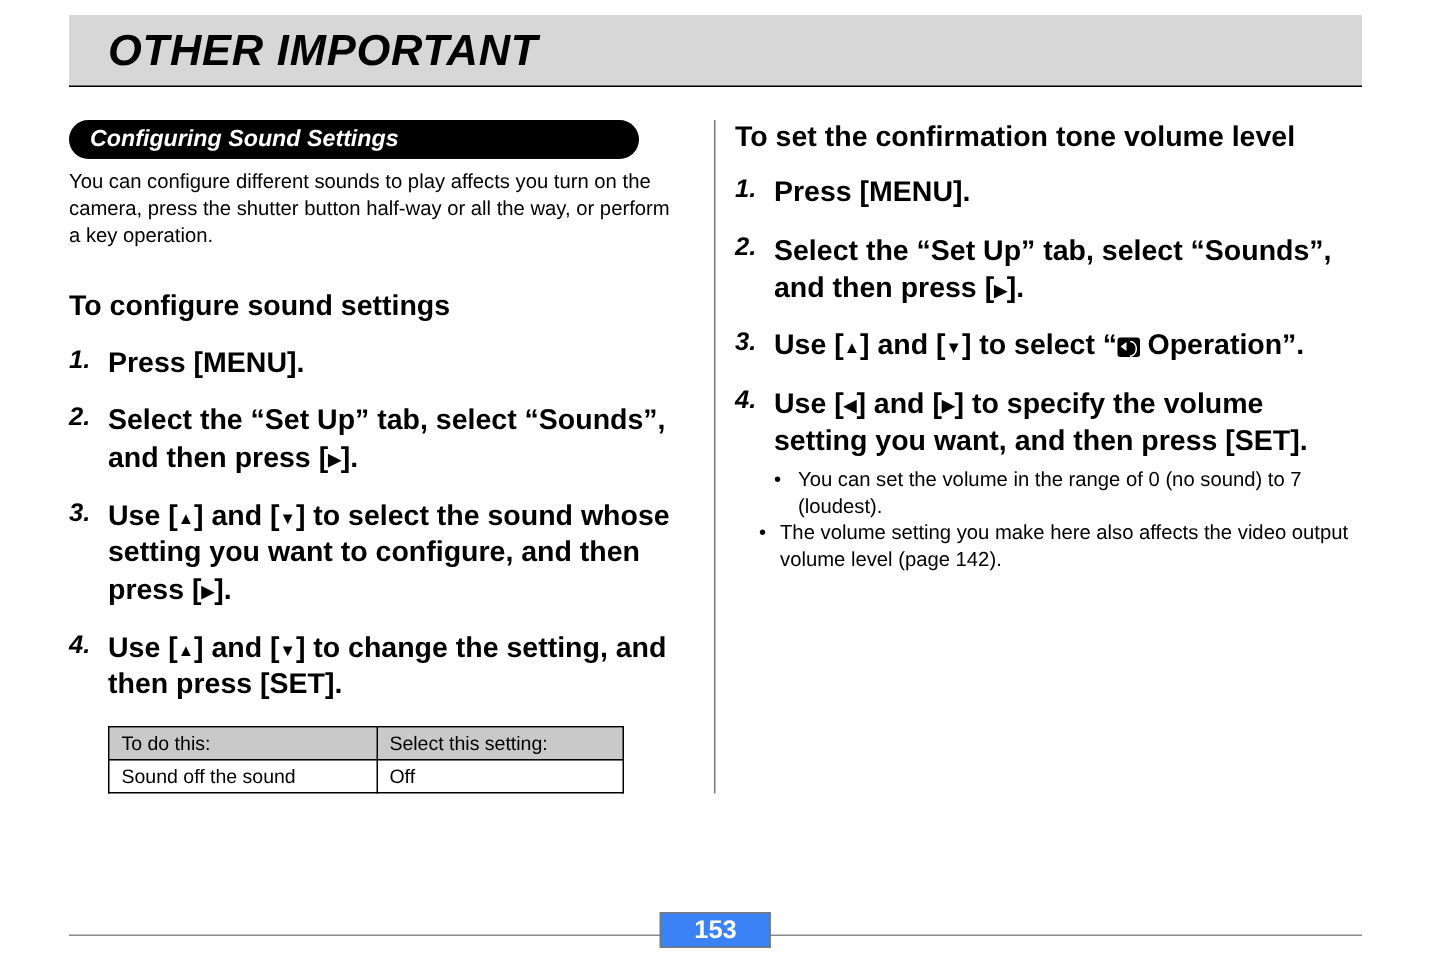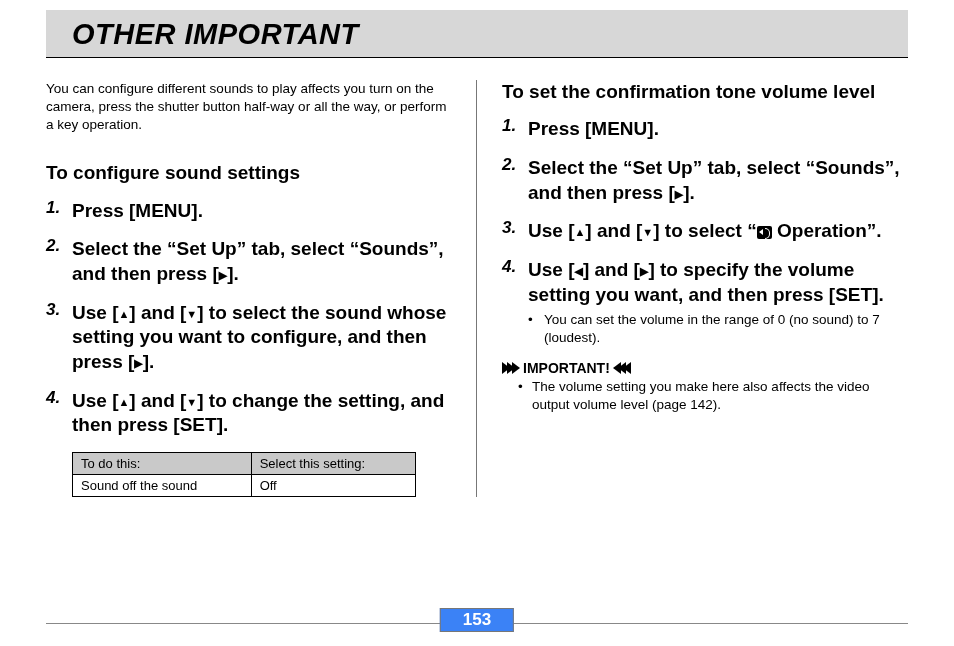--- a/index.html
+++ b/index.html
@@ -25,21 +25,21 @@
   .title-text {
     font-size: 29px;
     font-weight: 900;
     letter-spacing: .5px;
     font-style: italic;
     font-family: Arial, Helvetica, sans-serif;
   }
   .columns { display: flex; gap: 0; margin-top: 22px; }
   .col { width: 430px; }
   .col-left { padding-right: 20px; }
-  .col-right { padding-left: 25px; border-left: 1px solid #777; }
+  .col-right { padding-left: 13px; border-left: 1px solid #777; }
   .section-pill {
     background: #000;
     color: #fff;
     border-radius: 13px;
     padding: 4px 14px;
     font-size: 15.5px;
     font-weight: 700;
     display: block;
     width: 380px;
     margin-bottom: 6px;
@@ -115,20 +115,21 @@
 
 <div class="page">
 
   <div class="title-bar">
     <span class="title-text">OTHER IMPORTANT</span>
   </div>
 
   <div class="columns">
 
     <div class="col col-left">
+      <div class="section-pill">Configuring Sound Settings</div>
       <div class="intro">You can configure different sounds to play affects you turn on the camera, press the shutter button half-way or all the way, or perform a key operation.</div>
 
       <div class="h2">To configure sound settings</div>
 
       <ol class="steps">
         <li>
           <span class="num">1.</span>
           <span class="step-body">Press [MENU].</span>
         </li>
         <li>
@@ -190,33 +191,20 @@
           <span class="step-body">
             <span>Use [</span><span class="tri-left"></span><span>] and [</span><span class="tri-right"></span><span>] to specify the volume setting you want, and then press [SET].</span>
           </span>
         </li>
       </ol>
       <div class="sub-bullet">
         <span class="dot">•</span>
         <span>You can set the volume in the range of 0 (no sound) to 7 (loudest).</span>
       </div>
 
-      <div class="important-row">
-        <span class="flair r">
-            <span></span>
-            <span></span>
-            <span></span>
-          </span>
-        <span>IMPORTANT!</span>
-        <span class="flair l">
-            <span></span>
-            <span></span>
-            <span></span>
-          </span>
-      </div>
       <div class="imp-body">
         <span class="dot">•</span>
         <span>The volume setting you make here also affects the video output volume level (page 142).</span>
       </div>
     </div>
 
   </div>
 
   <div class="footer">
     <div class="pagenum-box">153</div>

